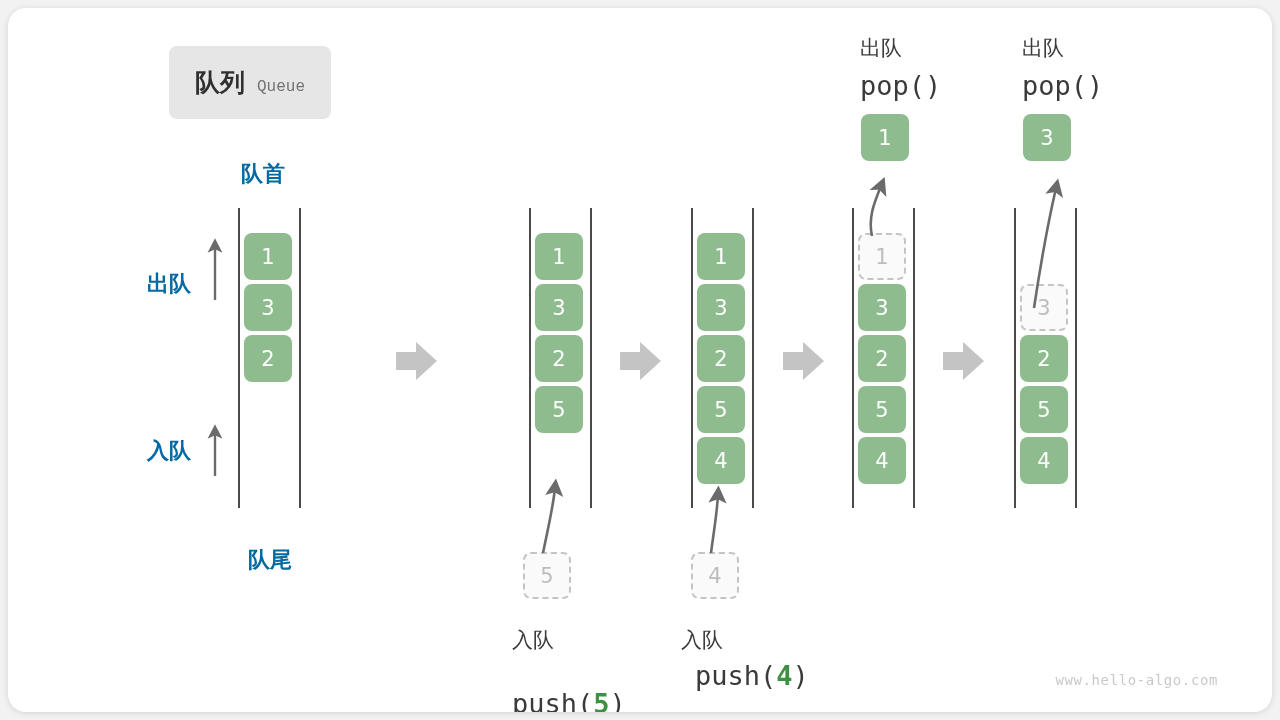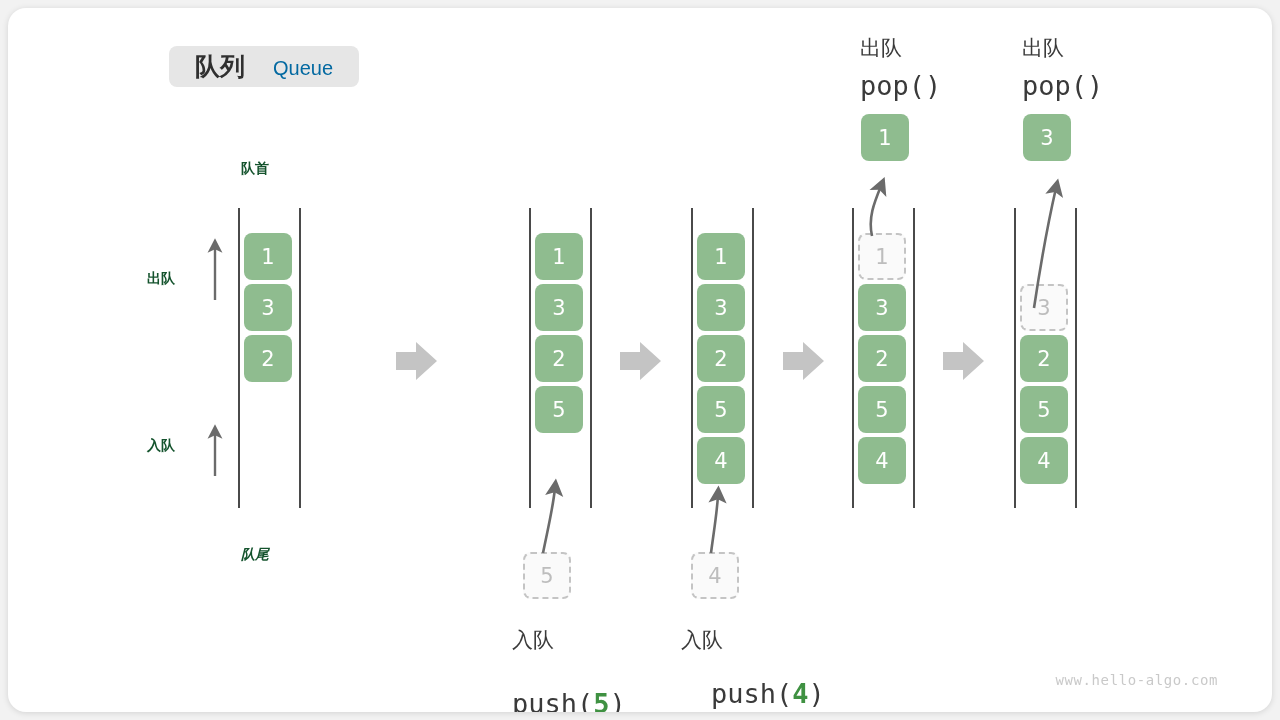--- a/index.html
+++ b/index.html
@@ -16,38 +16,38 @@
     background: #ffffff;
     border-radius: 18px;
     box-shadow: 0 1px 6px rgba(0,0,0,0.13);
     overflow: hidden;
   }
   .abs { position: absolute; }
 
   
   #title-badge {
     left: 161px; top: 38px;
-    padding: 8px 26px;
+    padding: 24px 26px;
     background: #e6e6e6;
     border-radius: 8px;
-    display: flex; align-items: baseline; gap: 28px;
+    display: flex; align-items: baseline; gap: 12px;
     line-height: 1;
   }
   #title-badge .cn {
     font-size: 25px; font-weight: bold; color: #2f2f2f;
     font-family: "DejaVu Sans", "Liberation Sans", sans-serif;
   }
   #title-badge .en {
-    font-size: 20px; color: #0369a1;
-    font-family: Liberation Sans, sans-serif;
+    font-size: 16px; color: #737373;
+    font-family: Liberation Mono, monospace;
   }
 
   
   .cn-bold {
-    font-size: 14px; font-weight: bold; color: #14532d;
+    font-size: 22px; font-weight: bold; color: #0369a1;
     font-family: "DejaVu Sans", "Liberation Sans", sans-serif;
     white-space: nowrap; line-height: 1.25;
   }
   .cn-reg {
     font-size: 21px; color: #3a3a3a;
     font-family: "DejaVu Sans", "Liberation Sans", sans-serif;
     white-space: nowrap; line-height: 1.35;
   }
   .mono {
     font-size: 27px; color: #3a3a3a;
@@ -96,21 +96,21 @@
 <body>
 
 <div id="card">
 
   <div class="abs" id="title-badge">
     <span class="cn">队列</span>
     <span class="en">Queue</span>
   </div>
 
   <div class="abs cn-bold" style="left:233px; top:152px;">队首</div>
-  <div class="abs cn-bold" style="left:233px; top:538px;font-style:italic;">队尾</div>
+  <div class="abs cn-bold" style="left:240px; top:538px;">队尾</div>
 
   <div class="abs cn-bold" style="left:139px; top:262px;">出队</div>
   <div class="abs cn-bold" style="left:139px; top:429px;">入队</div>
 
   <div class="abs rail" style="left:230px; top:200px; height:300px;"></div>
   <div class="abs rail" style="left:291px; top:200px; height:300px;"></div>
 
   <div class="abs" id="p0-cells" style="left:236px; top:225px; display:flex; flex-direction:column; gap:4px;">
       <div class="cell filled">1</div>
       <div class="cell filled">3</div>
@@ -137,21 +137,21 @@
       <div class="cell filled">1</div>
       <div class="cell filled">3</div>
       <div class="cell filled">2</div>
       <div class="cell filled">5</div>
       <div class="cell filled">4</div>
     </div>
   <div class="abs" id="p2-op" style="left:683px; top:544px;">
       <div class="cell ghost">4</div>
     </div>
   <div class="abs cn-reg" style="left:673px; top:618px;">入队</div>
-  <div class="abs mono" id="p2-code" style="left:703px; top:650px;margin-top:18px;">push(<span class="arg">4</span>)</div>
+  <div class="abs mono" id="p2-code" style="left:687px; top:650px;">push(<span class="arg">4</span>)</div>
 
   <div class="abs rail" style="left:844px; top:200px; height:300px;"></div>
   <div class="abs rail" style="left:905px; top:200px; height:300px;"></div>
   <div class="abs" id="p3-cells" style="left:850px; top:225px; display:flex; flex-direction:column; gap:4px;">
       <div class="cell ghost">1</div>
       <div class="cell filled">3</div>
       <div class="cell filled">2</div>
       <div class="cell filled">5</div>
       <div class="cell filled">4</div>
     </div>

